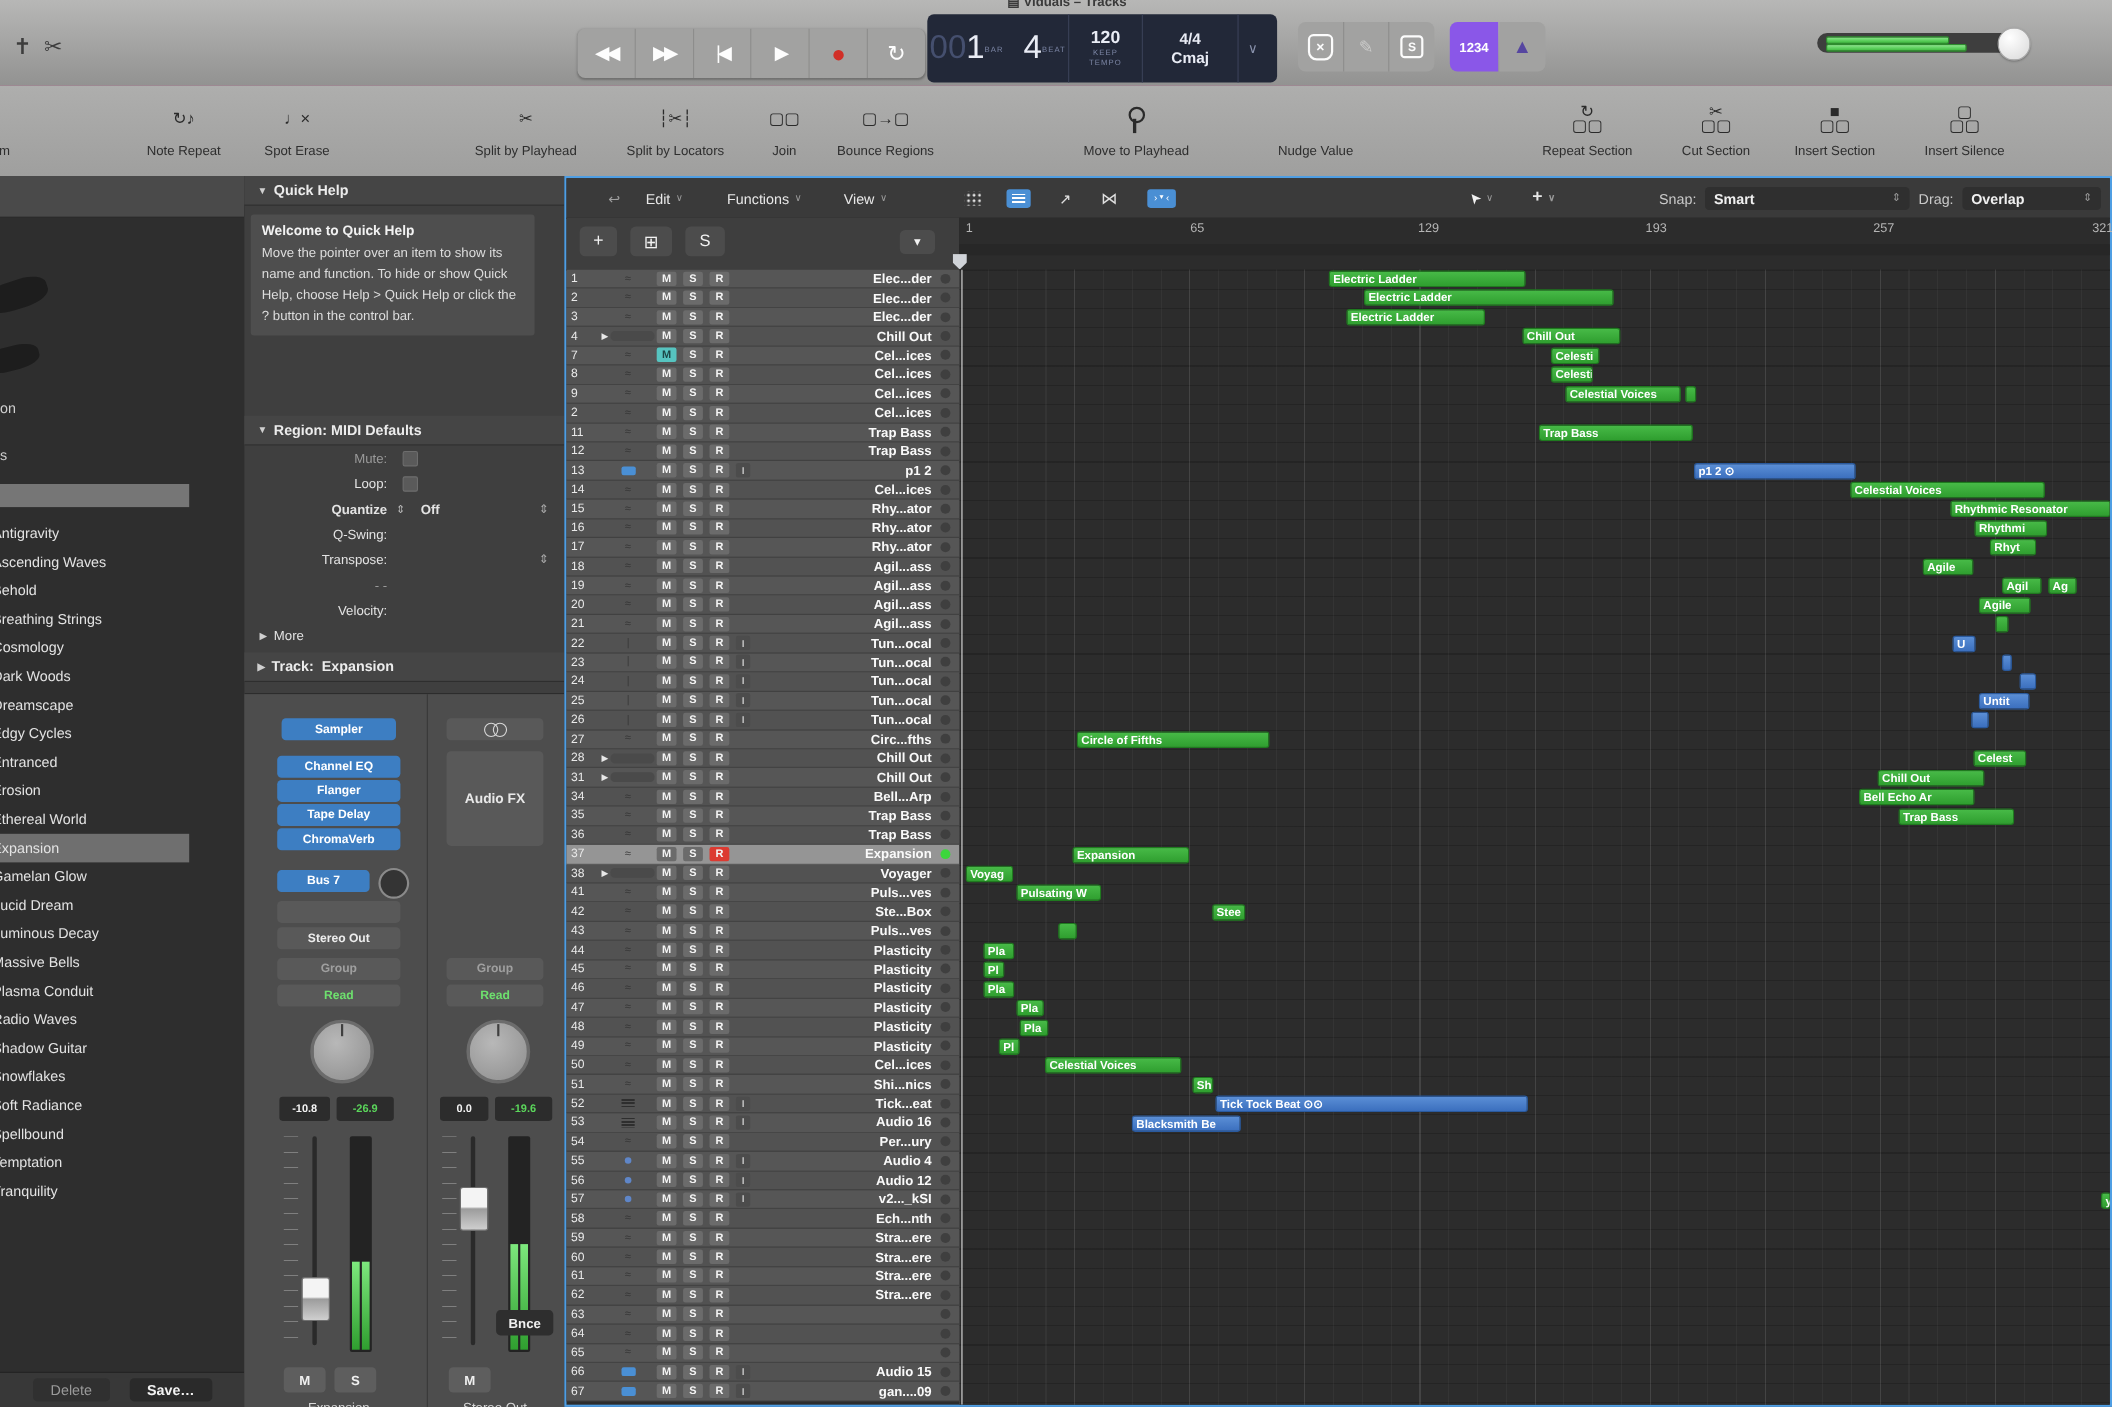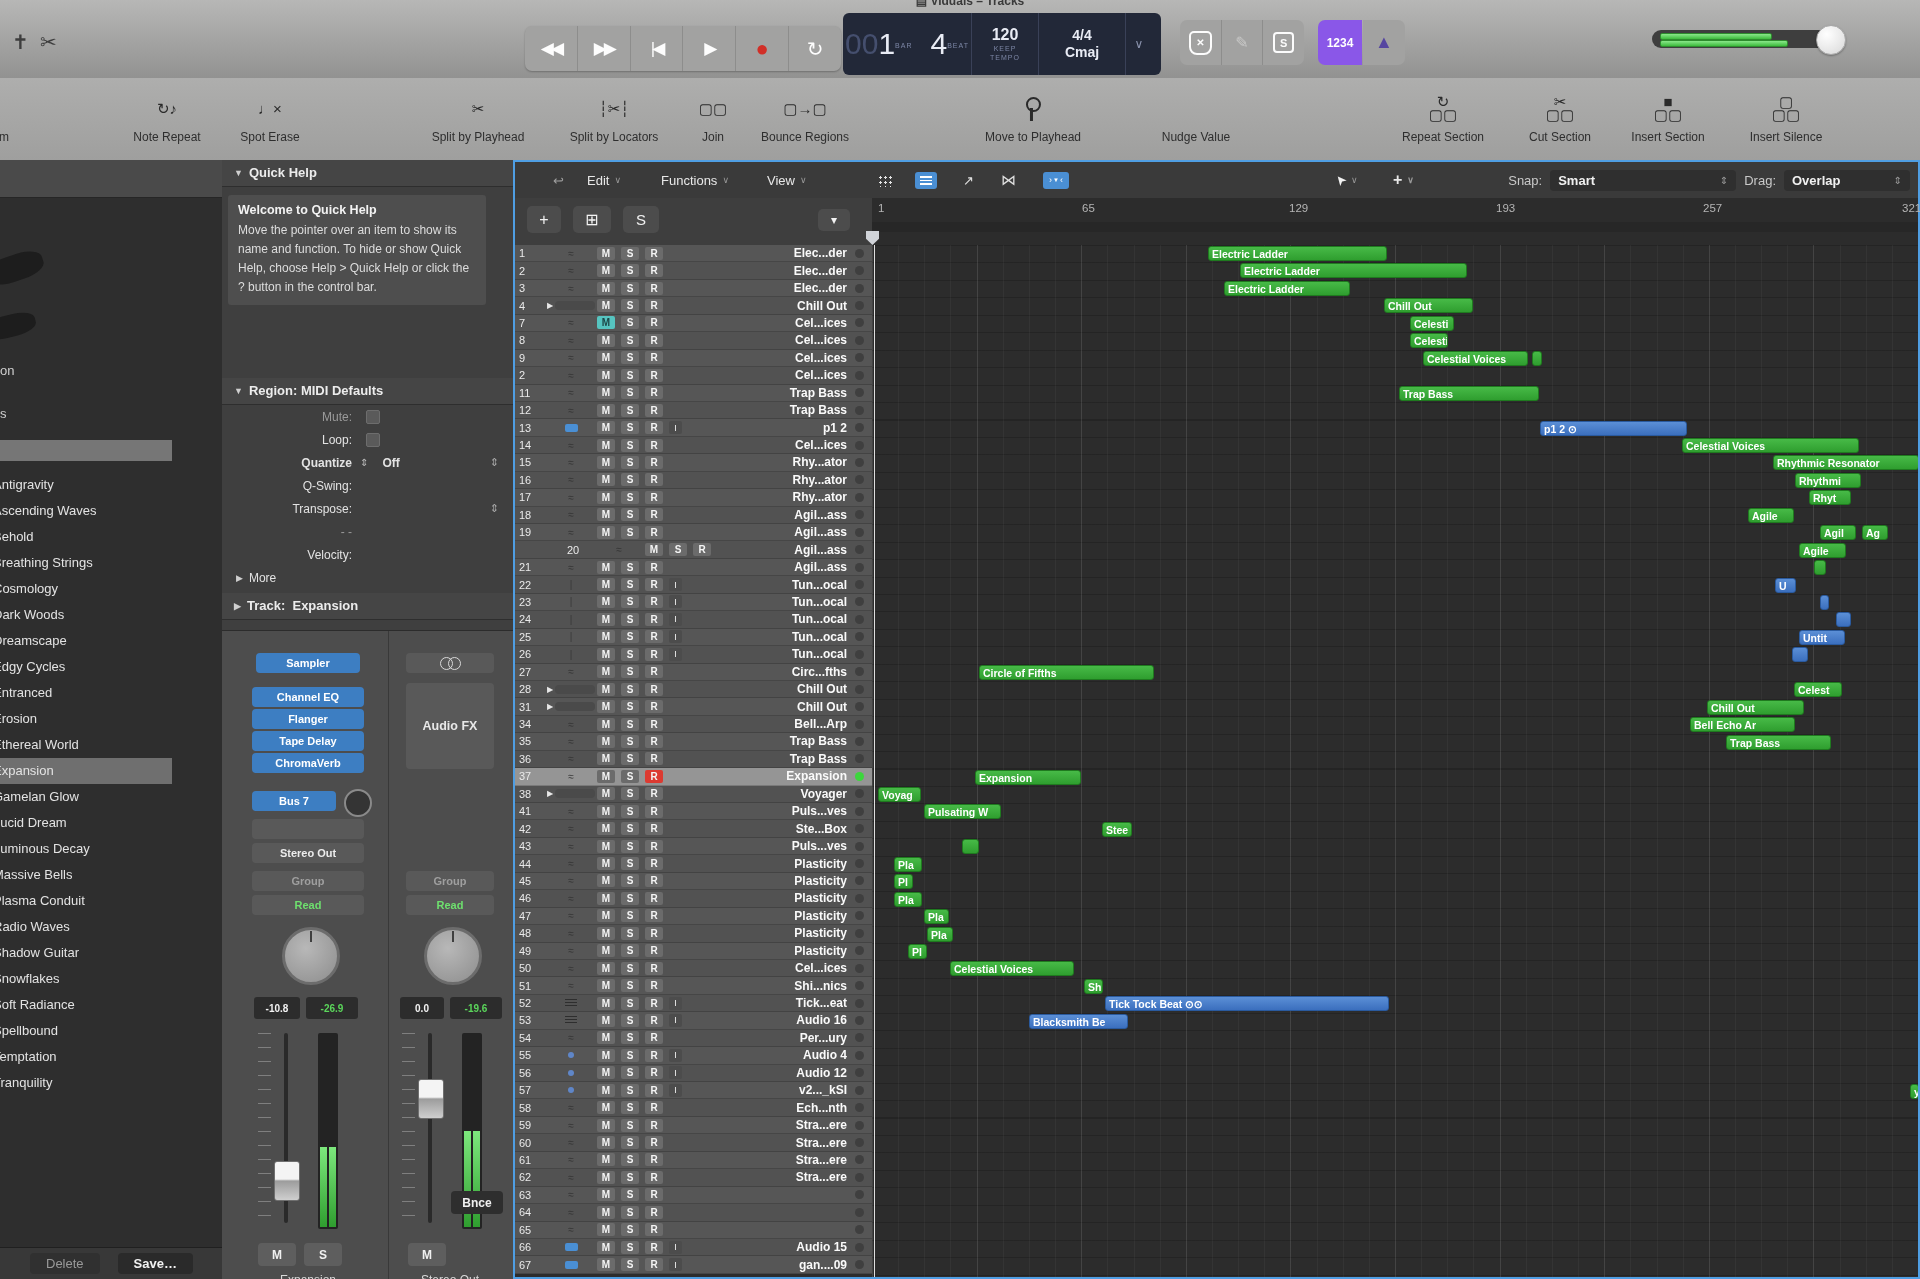--- a/index.html
+++ b/index.html
@@ -766,21 +766,21 @@
           <span class="t-icon">
             <span>≈</span>
           </span>
           <span class="t-ms">M</span>
           <span class="t-ms">S</span>
           <span class="t-ms">R</span>
           <span class="t-ispacer"></span>
           <span class="t-name">Agil...ass</span>
           <span class="t-dot"></span>
         </div>
-        <div class="trow alt" style="height: 17.45px; padding-left: 48px;">
+        <div class="trow alt" style="height: 17.45px;">
           <span class="t-num">20</span>
           <span class="t-icon">
             <span>≈</span>
           </span>
           <span class="t-ms">M</span>
           <span class="t-ms">S</span>
           <span class="t-ms">R</span>
           <span class="t-ispacer"></span>
           <span class="t-name">Agil...ass</span>
           <span class="t-dot"></span>

